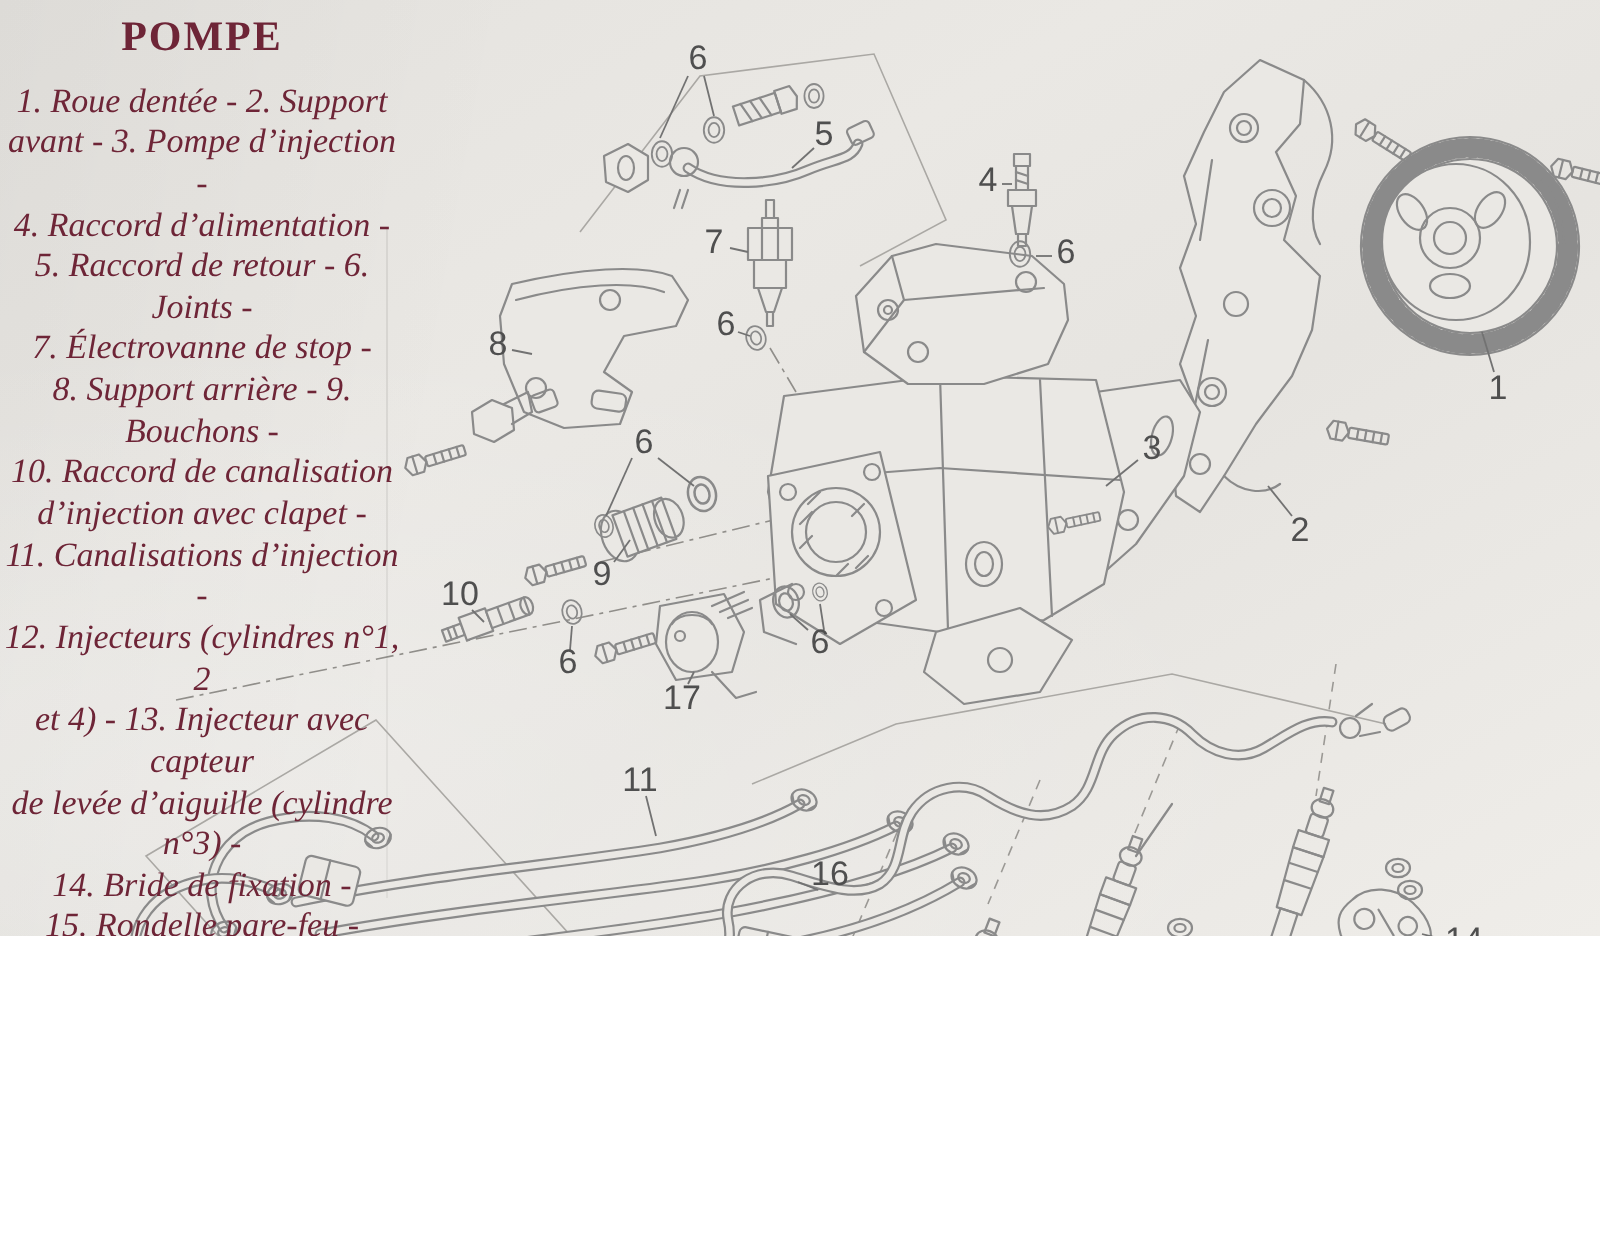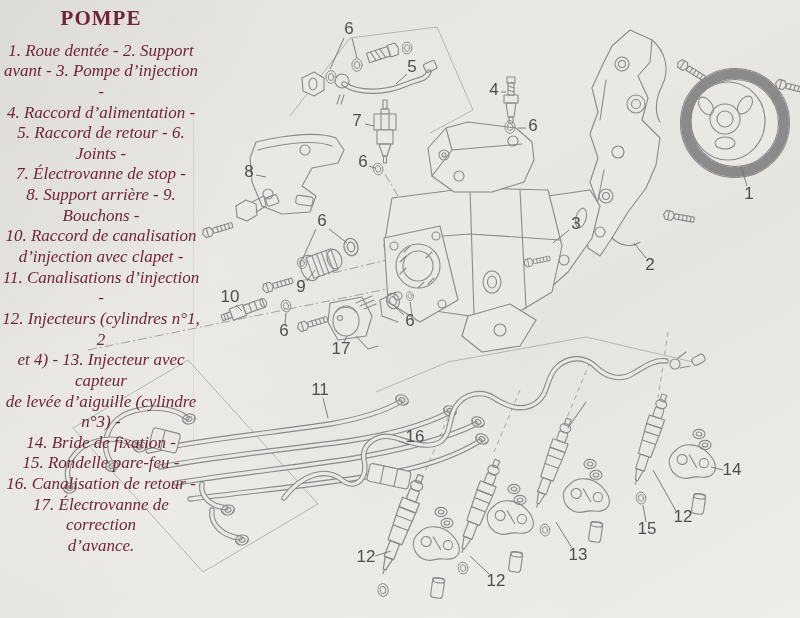--- a/index.html
+++ b/index.html
@@ -4,21 +4,21 @@
 <style>
   :root{
     --maroon:#6e2537;
     --line:#8a8a8a;
     --ink:#4f4f4f;
     --paper:#e9e7e3;
     --paper2:#eae8e4;
   }
   html,body{margin:0;padding:0;}
   .page{
-    position:relative;width:800px;height:618px;overflow:hidden;
+    position:relative;width:800px;height:468px;overflow:hidden;
     background:linear-gradient(150deg,#e4e2de 0%,#eae8e4 35%,#e6e4e0 60%,#efede9 100%);
     font-family:"Liberation Serif",serif;
   }
   .page::after{ 
     content:"";position:absolute;inset:0;pointer-events:none;
     background:radial-gradient(120% 90% at 15% 85%, rgba(255,255,255,.25) 0%, rgba(0,0,0,0) 55%),
                linear-gradient(100deg, rgba(0,0,0,.03), rgba(0,0,0,0) 30%);
   }
   .legend-col{
     position:absolute;left:0;top:6px;width:202px;text-align:center;color:var(--maroon);

